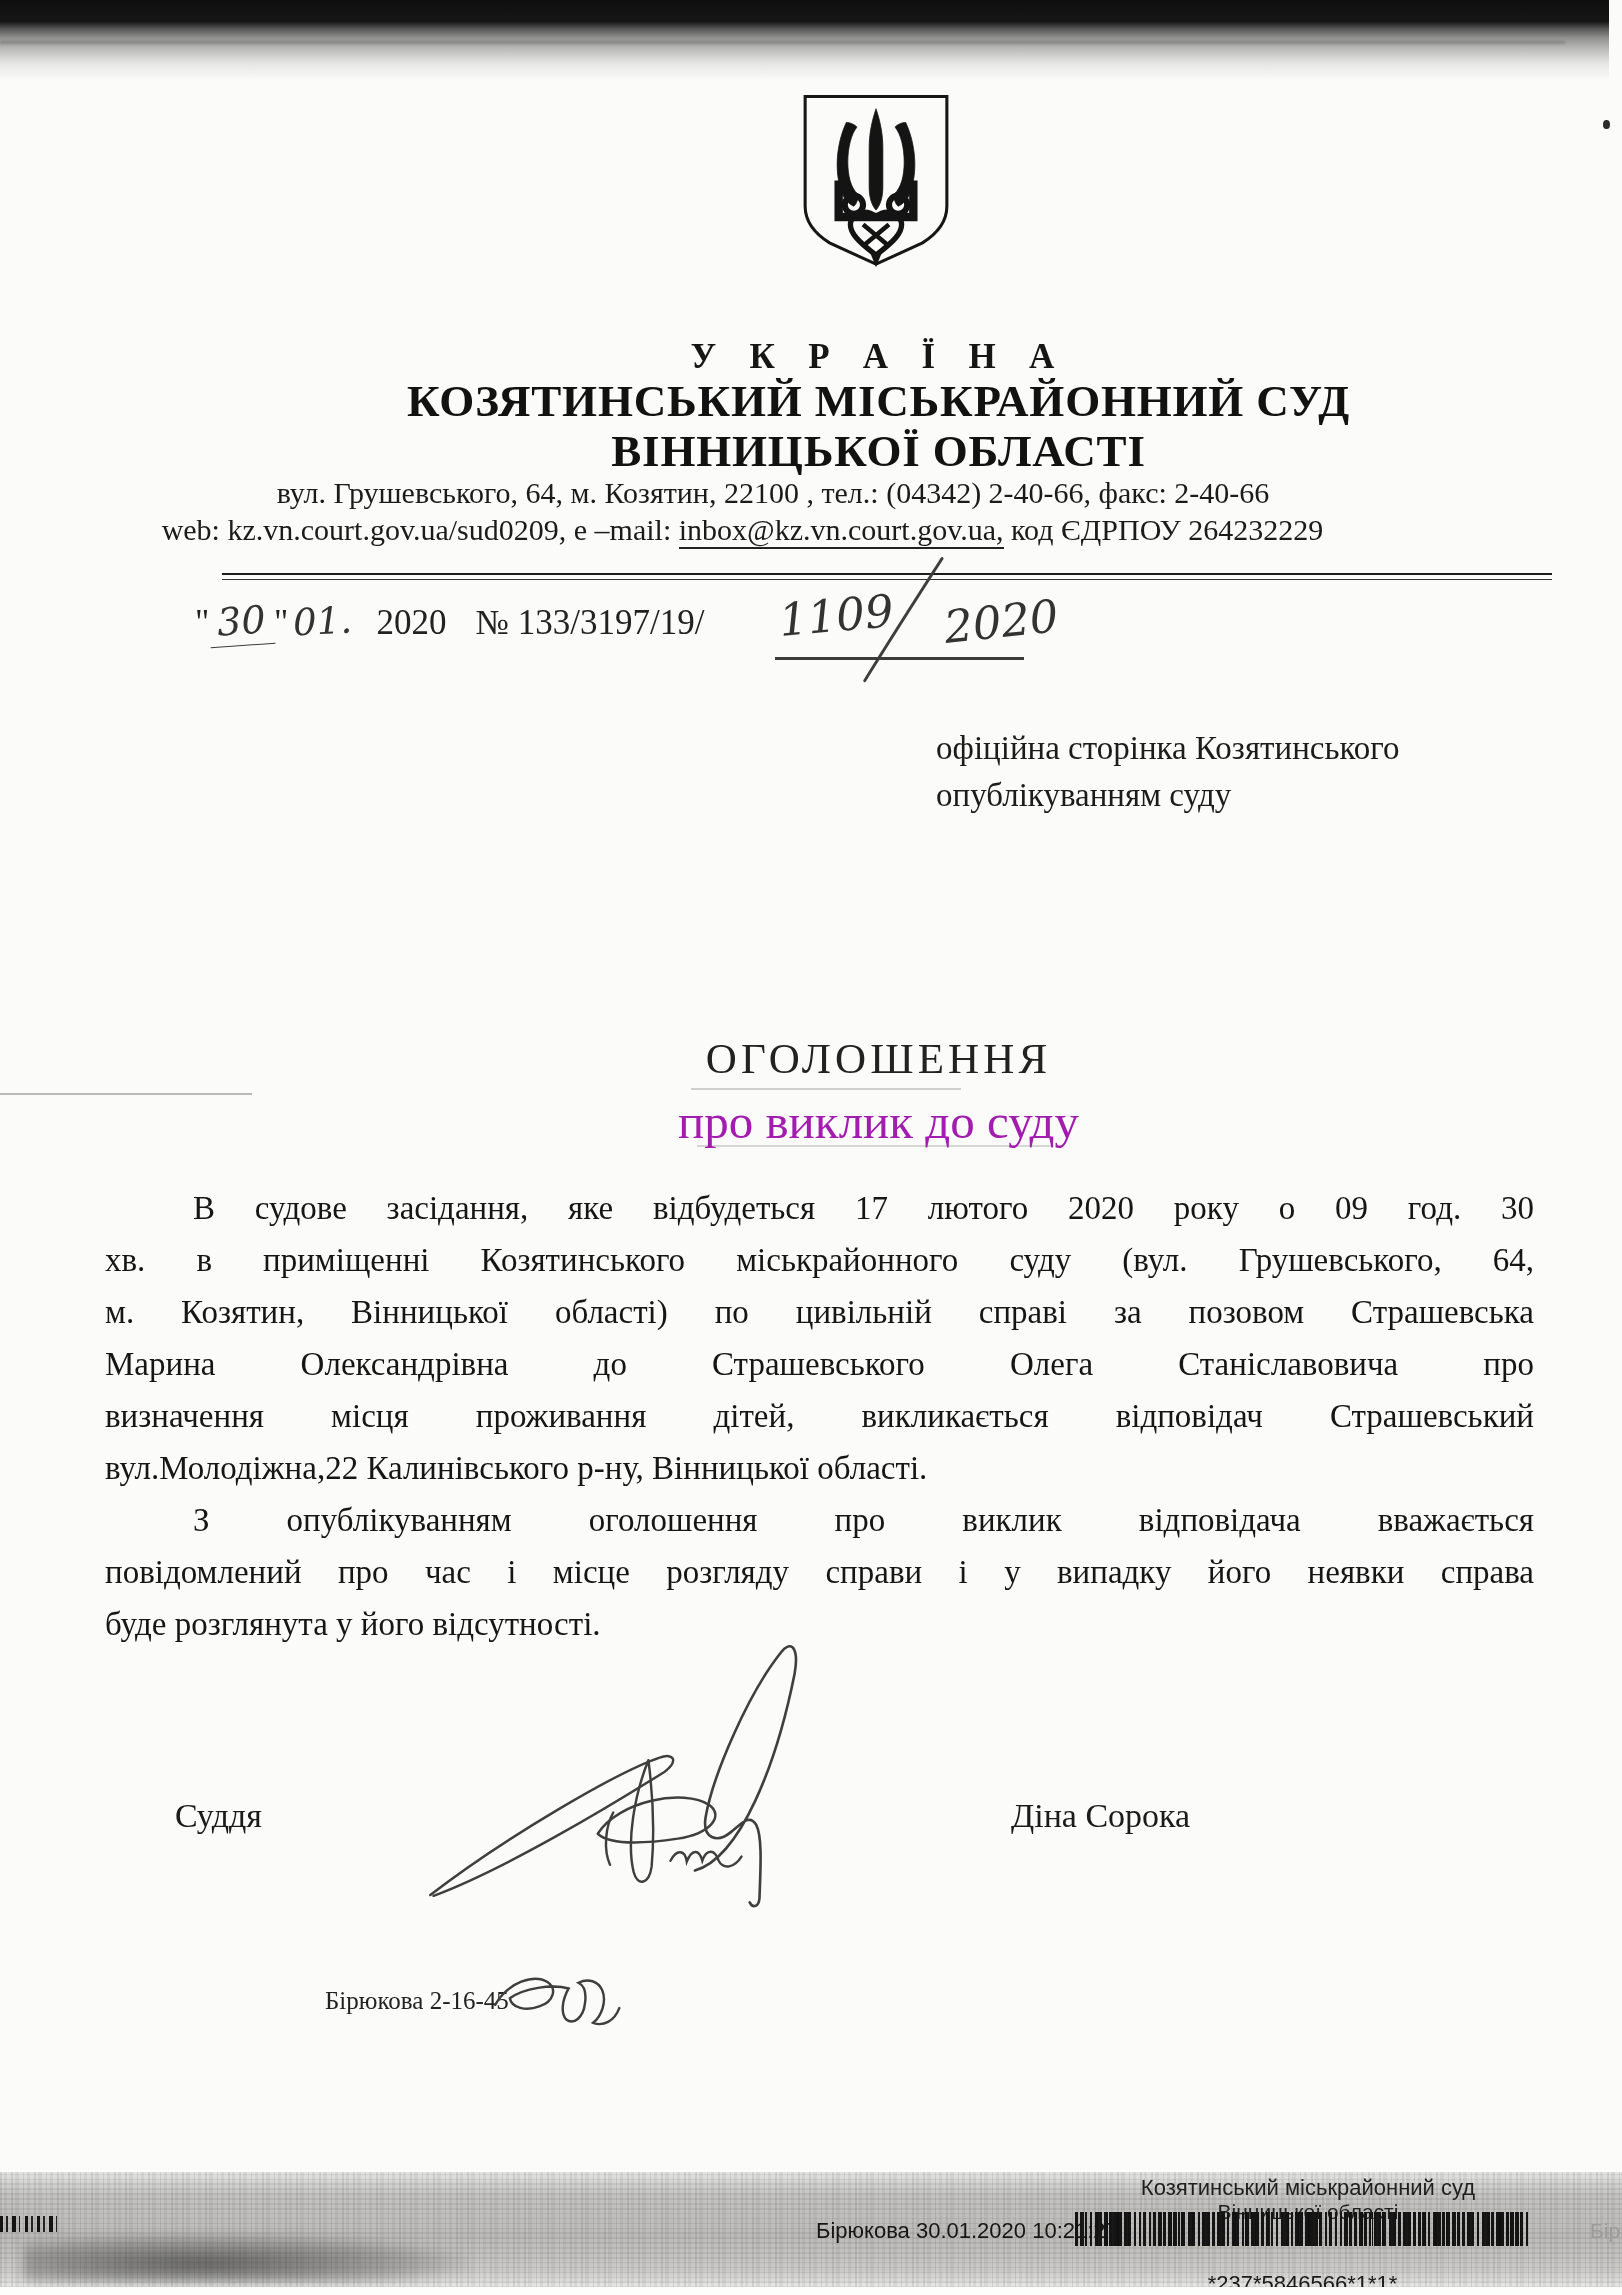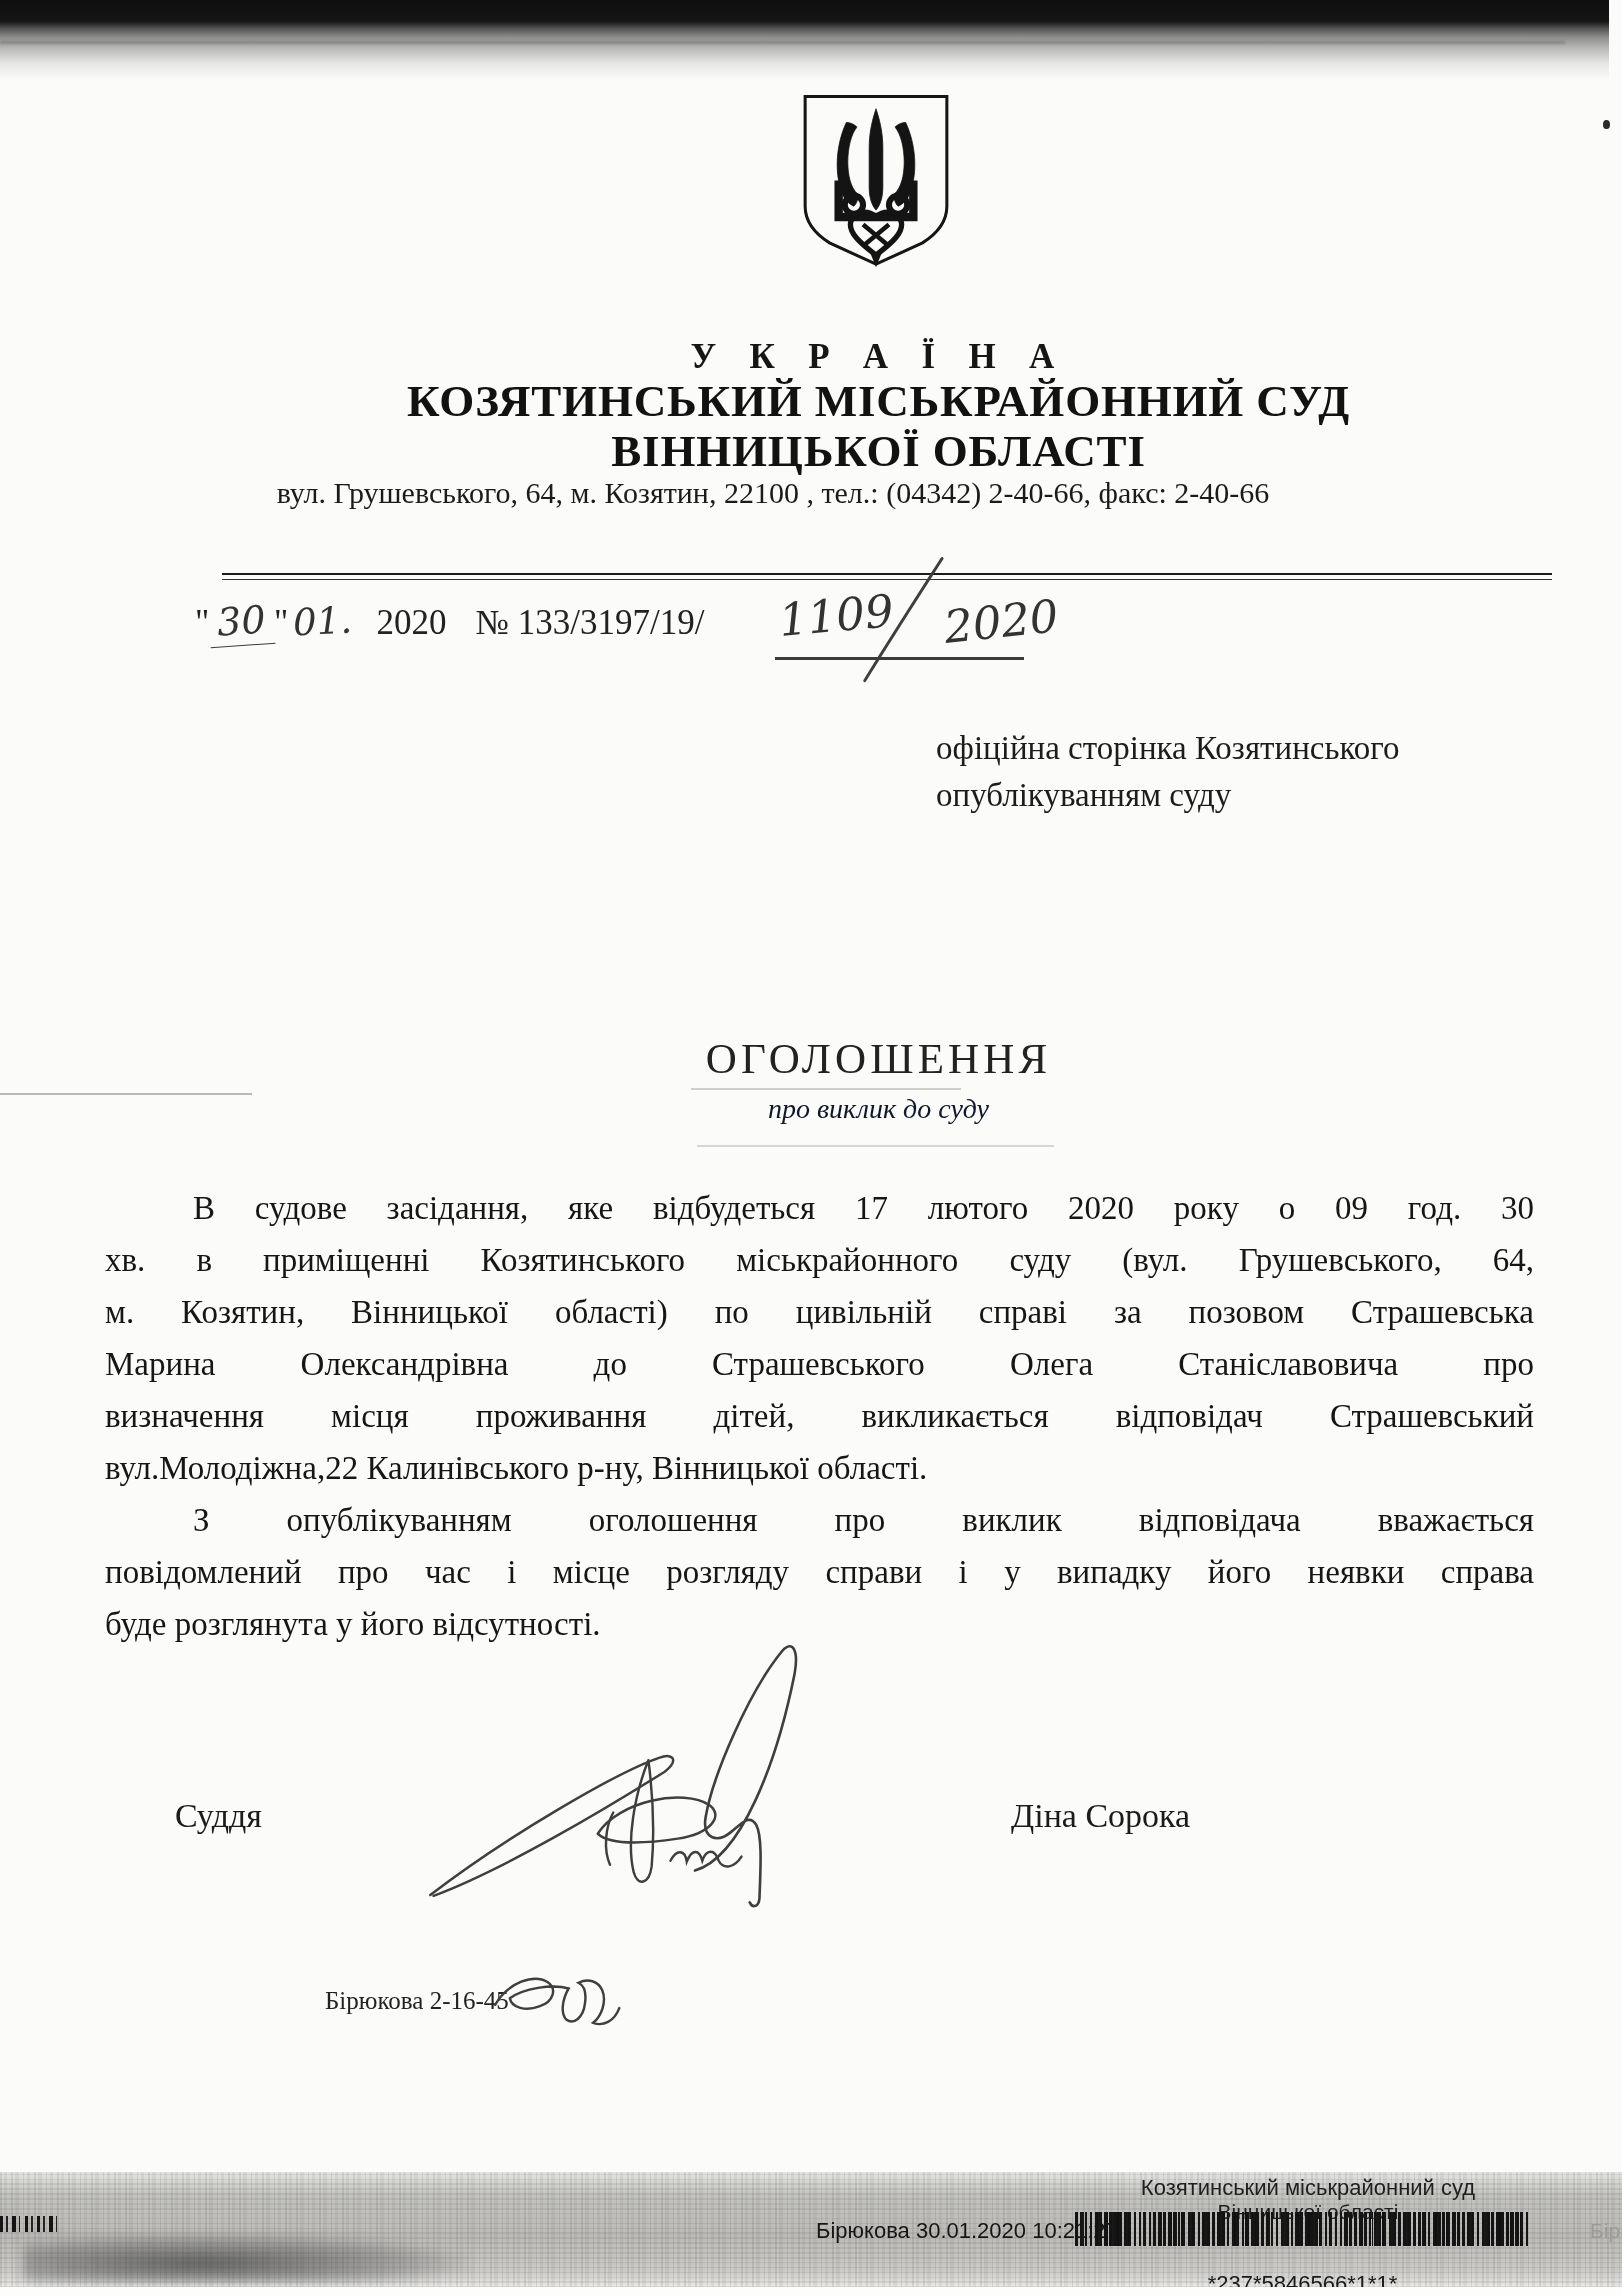--- a/index.html
+++ b/index.html
@@ -41,21 +41,21 @@
   .d-year{margin-right:29px;}
   .hw-out1{left:779px;top:589px;font-size:45px;transform:rotate(-5deg);}
   .hw-out2{left:944px;top:595px;font-size:45px;transform:rotate(-6deg);}
   .out-underline{left:775px;top:657px;width:249px;height:2.5px;background:#3b3b3b;}
 
   
   .recipient{left:936px;top:725px;font-size:33px;line-height:47px;color:#1c1c1c;}
 
   
   .title{top:1034px;font-size:43px;letter-spacing:4.1px;color:#222;}
-  .subtitle{top:1093px;font-size:28px;color:#0f172a;font-style:italic;}
+  .subtitle{top:1093px;font-size:49px;color:#a21caf;}
 
   
   .body-text{left:105px;top:1178px;width:1429px;font-size:33px;line-height:44px;color:#161616;}
   .bl{height:44px;margin-top:8px;}
   .jl{text-align:justify;text-align-last:justify;}
   .ind{text-indent:88px;}
 
   
   .judge-label{left:175px;top:1797px;font-size:34px;color:#1b1b1b;}
   .judge-name{left:1011px;top:1797px;font-size:34px;color:#1b1b1b;}
@@ -113,20 +113,21 @@
       <path d="M105,166 C94,156 76,158 72,172 C68,186 84,200 105,216 C126,200 142,186 138,172 C134,158 116,156 105,166 Z" stroke-width="7"></path>
       <path d="M88,176 L122,204 M122,176 L88,204" stroke-width="6"></path>
     </g>
     <path d="M97,212 L105,232 L113,212 Z" fill="#141414"></path>
   </svg>
 
   <div class="abs hdr-center country">У К Р А Ї Н А</div>
   <div class="abs hdr-center court1">КОЗЯТИНСЬКИЙ МІСЬКРАЙОННИЙ СУД</div>
   <div class="abs hdr-center court2">ВІННИЦЬКОЇ ОБЛАСТІ</div>
   <div class="abs addr">вул. Грушевського,  64, м. Козятин, 22100  , тел.: (04342) 2-40-66, факс: 2-40-66</div>
+  <div class="abs web"><span>web: kz.vn.court.gov.ua/sud0209, e –mail:  </span><span class="email">inbox@kz.vn.court.gov.ua,</span><span> код ЄДРПОУ 264232229</span></div>
 
   <div class="abs rule"></div>
 
   <div class="abs dateline">
     <span>"</span><span class="hw hw-day">30</span><span>"</span><span class="hw hw-month">01.</span><span class="d-year">2020</span><span>№ 133/3197/19/</span>
   </div>
   <div class="abs hw hw-out1">1109</div>
   <svg class="abs" style="left:850px;top:550px;" width="106" height="135" viewBox="0 0 130 165">
     <path class="pen" d="M18,160 C44,118 86,52 113,10" stroke-width="3.5"></path>
   </svg>

